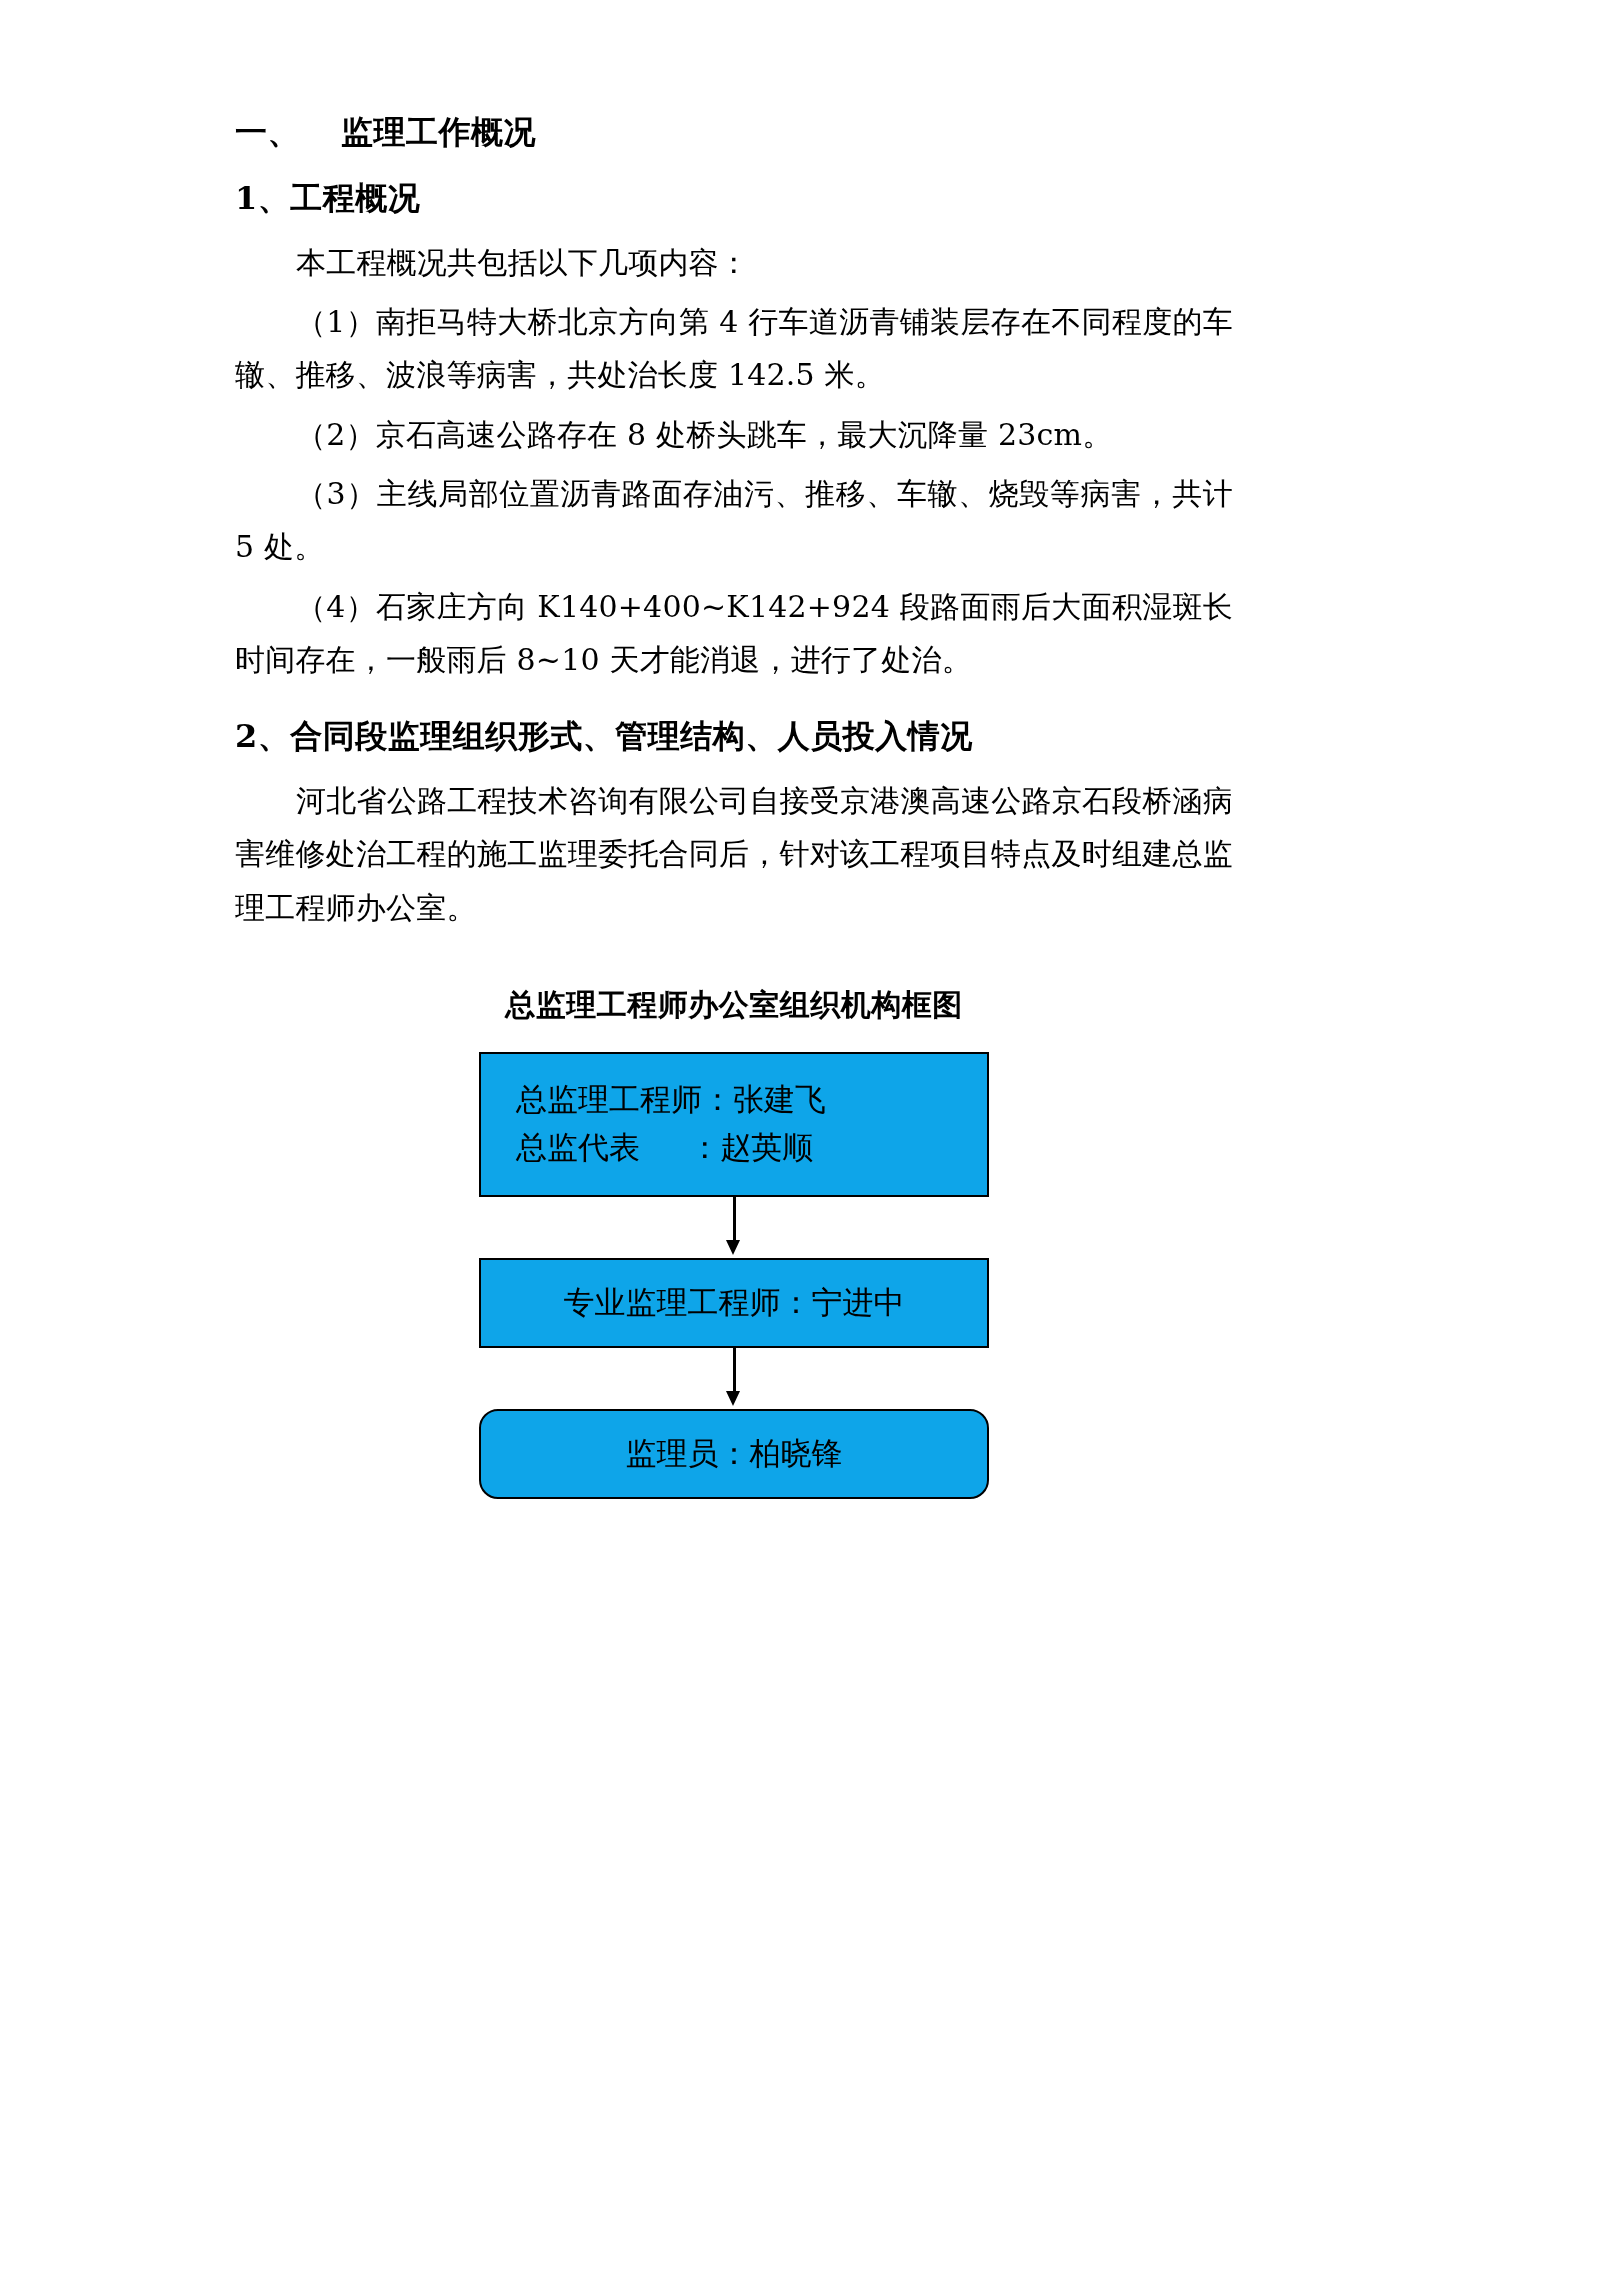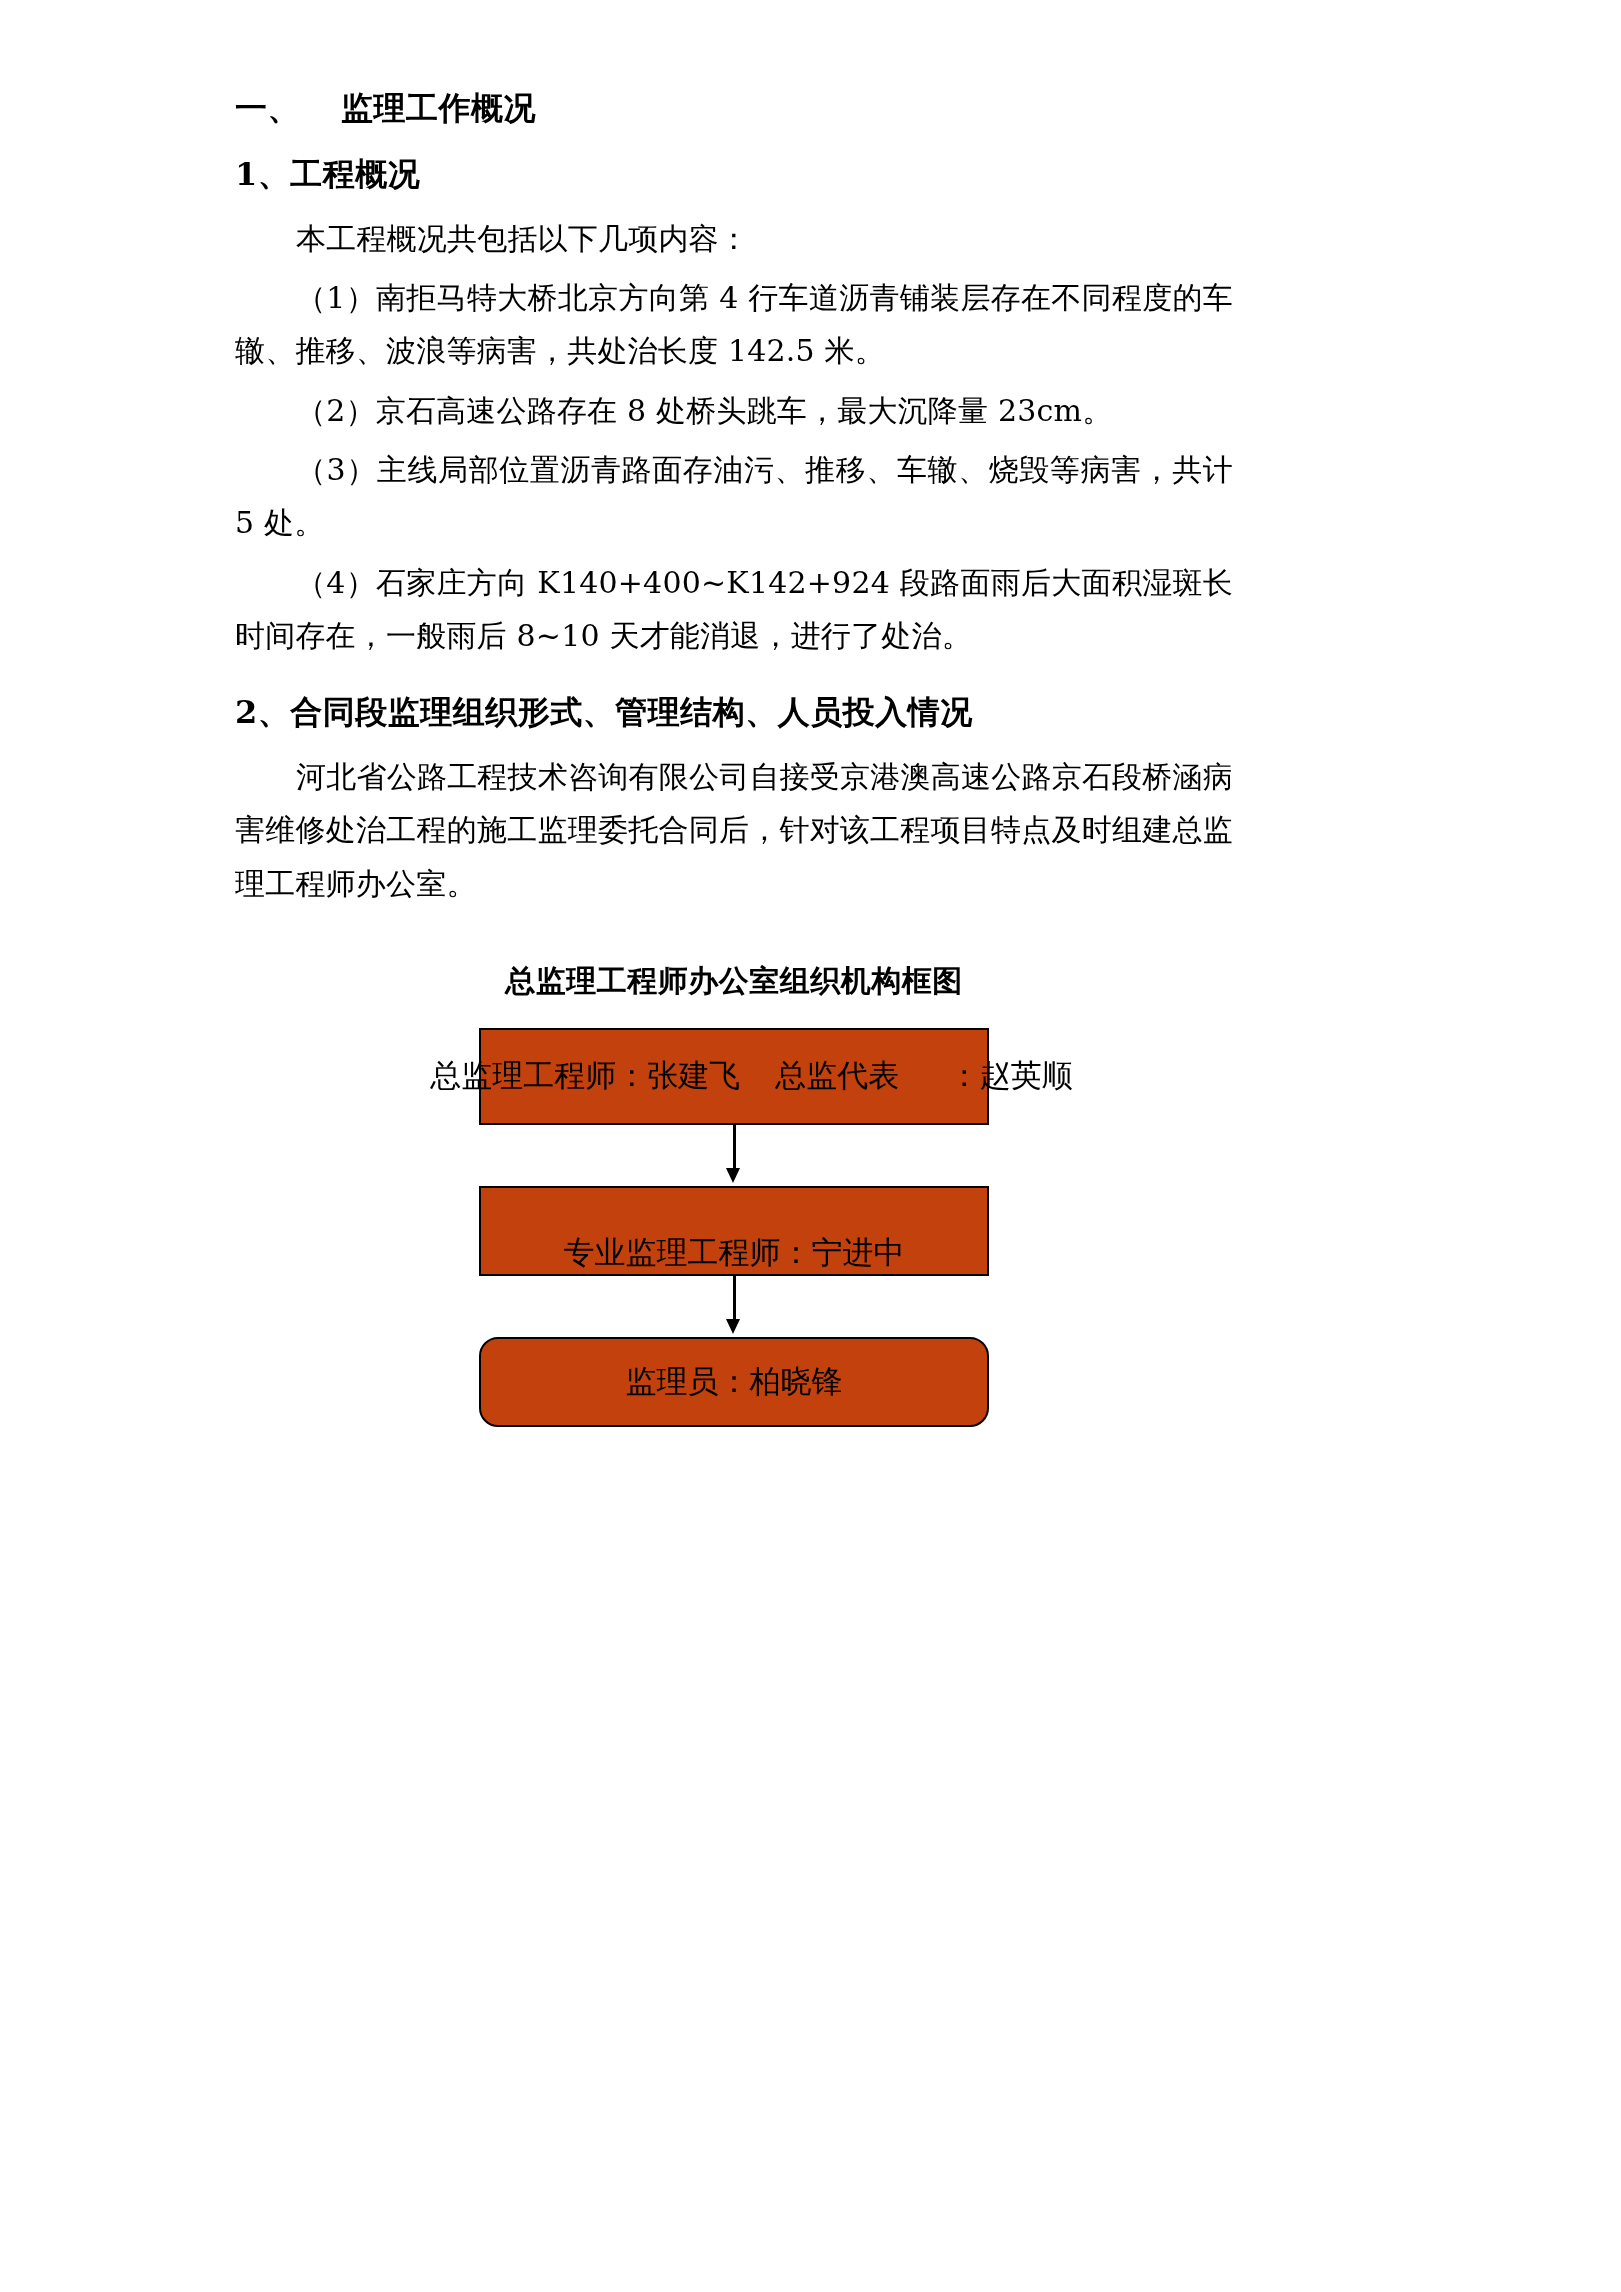--- a/index.html
+++ b/index.html
@@ -12,21 +12,21 @@
     height: 2293px;
     font-family: "DejaVu Serif", "Liberation Serif", serif;
     color: #000000;
     position: relative;
     overflow: hidden;
   }
   .page {
     box-sizing: border-box;
     width: 1429px;
     height: 2293px;
-    padding: 92px 196px 0 235px;
+    padding: 116px 196px 0 235px;
     position: relative;
   }
   .h-line {
     font-size: 32px;
     font-weight: bold;
     line-height: 1.0;
     margin: 0 0 25.5px 0;
     letter-spacing: 0.5px;
   }
   .h-line.sub {
@@ -58,23 +58,23 @@
     letter-spacing: 0.5px;
   }
   .diagram {
     display: flex;
     flex-direction: column;
     align-items: center;
   }
   .box {
     border: 2.9px solid #000;
     box-sizing: border-box;
-    background: #c2410c;
+    background: #0ea5e9;
     display: flex;
-    flex-direction: row;
+    flex-direction: column;
     justify-content: center;
   }
   .box1 {
     width: 510px;
     padding: 21.6px 0 23.5px 0;
   }
   .box1 .row {
     font-size: 31px;
     line-height: 1.55;
     padding-left: 35px;

